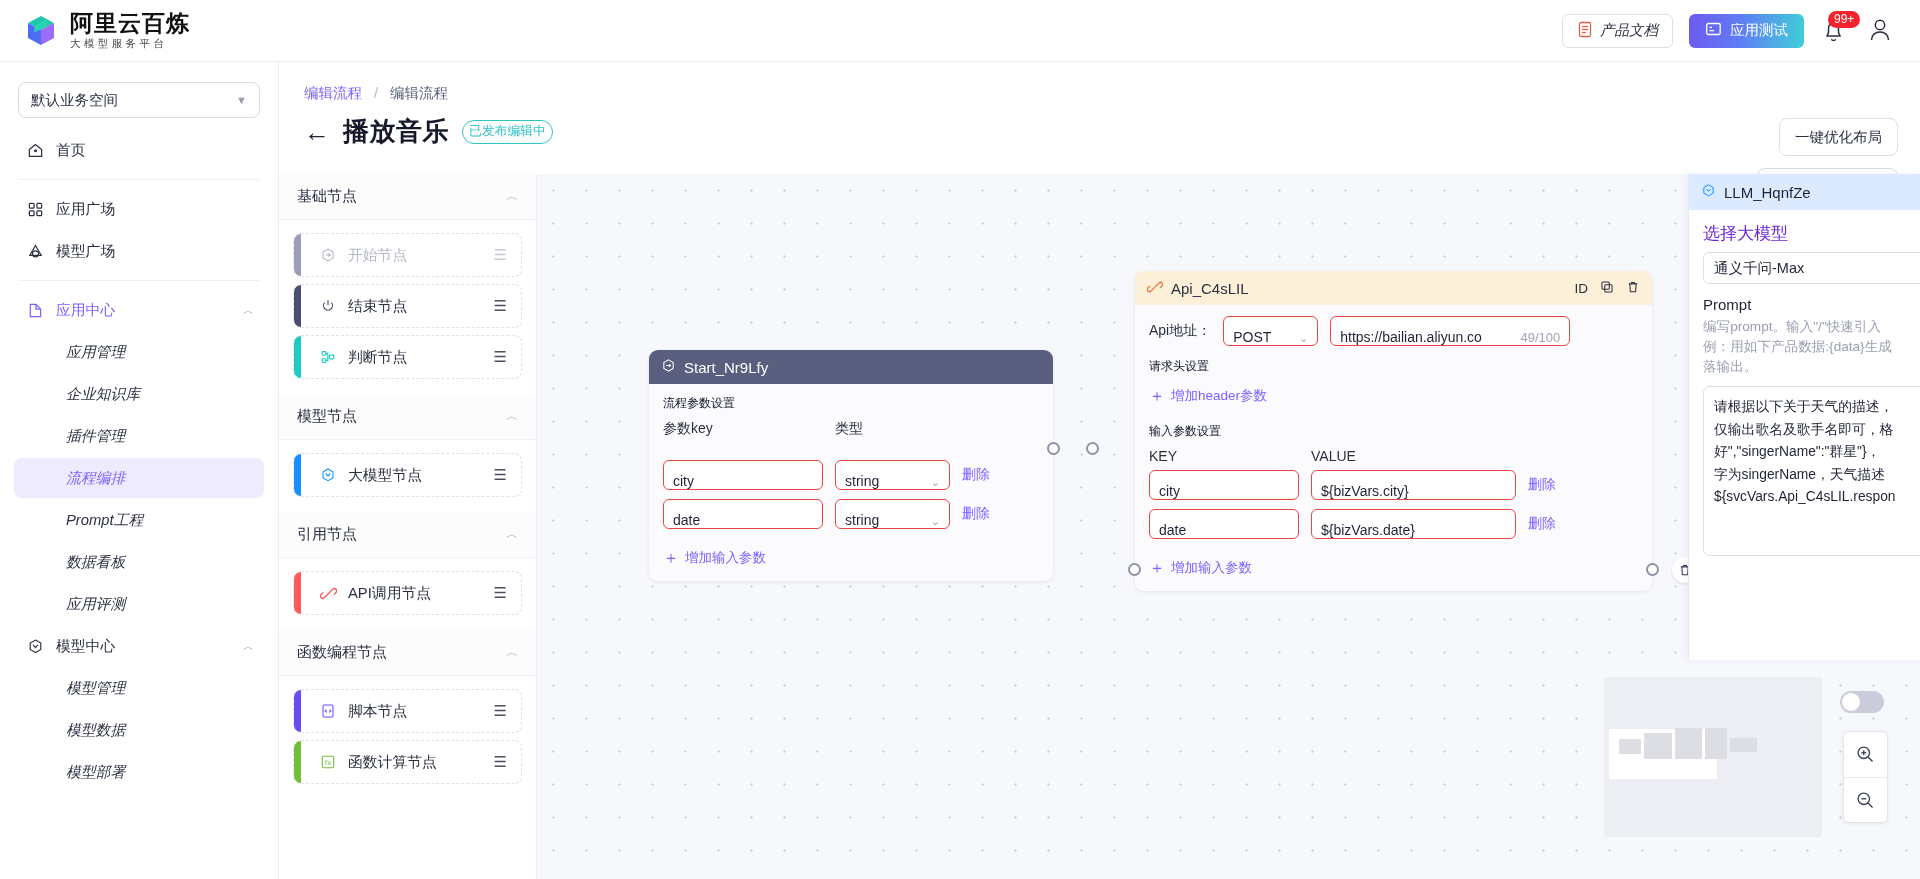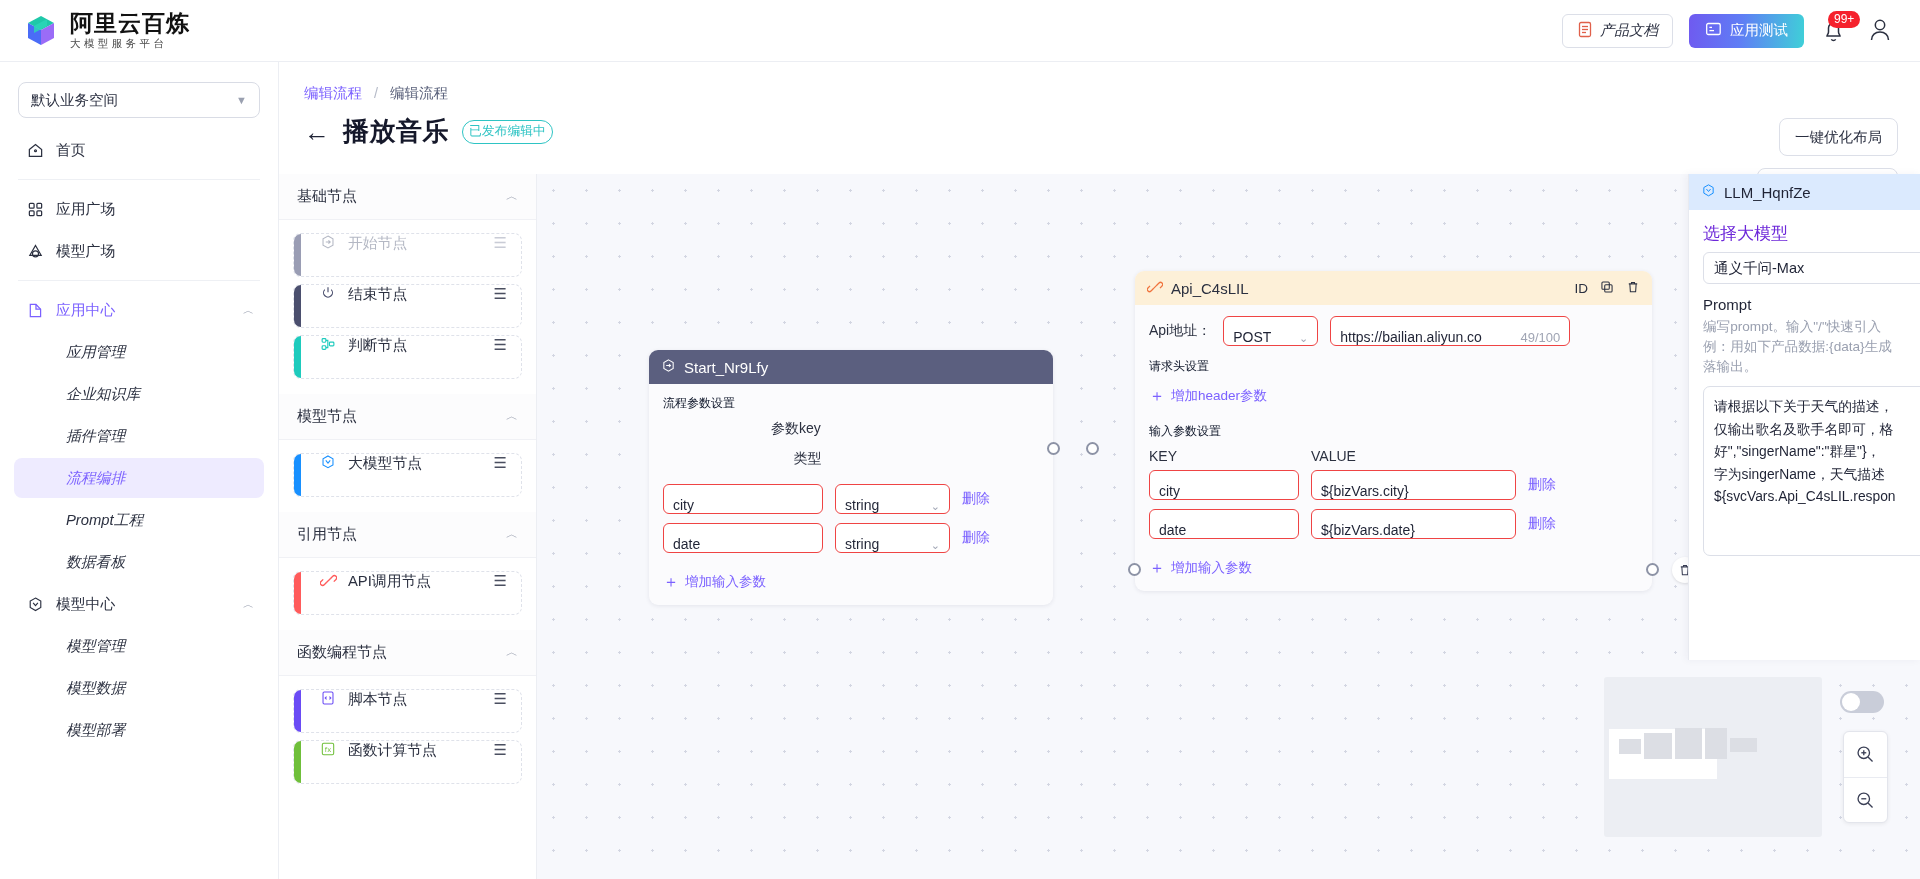--- a/index.html
+++ b/index.html
@@ -105,21 +105,21 @@
   }
   .pal-group-head {
     height: 46px; display: flex; align-items: center; padding: 0 18px;
     font-size: 15px; color: #2b3040; border-bottom: 1px solid #f0f1f5;
     background: #fcfcfd; cursor: pointer;
   }
   .pal-group-head .nav-arrow { font-size: 12px; }
   .pal-body { padding: 6px 14px 8px; }
   .pal-node {
     position: relative; height: 44px; margin: 7px 0; border: 1px dashed #dfe2ea;
-    border-radius: 8px; background: #fff; display: flex; align-items: flex-start;
+    border-radius: 8px; background: #fff; display: flex; align-items: center;
     padding-left: 22px; font-size: 14.8px; color: #2b3040; cursor: grab;
     overflow: hidden;
   }
   .pal-node .bar { position: absolute; left: 0; top: 0; bottom: 0; width: 7px; border-radius: 4px 0 0 4px; }
   .pal-node .pic { width: 24px; display: flex; align-items: center; justify-content: center; margin-right: 8px; }
   .pal-node .drag { margin-left: auto; margin-right: 14px; color: #4a4f60; font-size: 15px; letter-spacing: 0; }
   .pal-node.dim { color: #b4b8c4; }
   .pal-node.dim .drag { color: #c9ccd6; }
 
   
@@ -326,20 +326,23 @@
     </div>
     <div class="nav-item sub active">
       <span>流程编排</span>
     </div>
     <div class="nav-item sub">
       <span>Prompt工程</span>
     </div>
     <div class="nav-item sub">
       <span>数据看板</span>
     </div>
+    <div class="nav-item sub">
+      <span>应用评测</span>
+    </div>
 
     <div class="nav-item">
       <span class="nav-ic">
         <svg width="17" height="17" viewBox="0 0 18 18" fill="none" stroke="#2b3040" stroke-width="1.2">
           <path d="M9 2.2l5.6 3.2v6.8L9 15.4 3.4 12.2V5.4z"></path>
             <path d="M6.5 7.2 9 10.2l2.5-3"></path>
         </svg>
       </span>
       <span>模型中心</span>
       <span class="nav-arrow">︿</span>
@@ -532,21 +535,21 @@
         <span>
           <svg width="15" height="15" viewBox="0 0 18 18" fill="none" stroke="#ffffff" stroke-width="1.25">
             <path d="M9 2.3l5.6 3.2v7L9 15.7 3.4 12.5v-7z"></path>
               <path d="M6.2 9h5.2M9.6 7.2 11.4 9l-1.8 1.8"></path>
           </svg>
         </span>
         <span>Start_Nr9Lfy</span>
       </div>
       <div class="node-body">
         <div class="sec-label">流程参数设置</div>
-        <div class="row2" style="margin-bottom:16px;flex-direction:column;">
+        <div class="row2" style="margin-bottom:22px;">
           <div class="col-head" style="width:160px">参数key</div>
           <div class="col-head" style="width:115px">类型</div>
         </div>
         <div class="row2">
           <div class="field" style="width:160px">city</div>
           <div class="field sel" style="width:115px">
             <span>string</span>
             <span class="chev">⌄</span>
           </div>
           <span class="del-link">删除</span>

